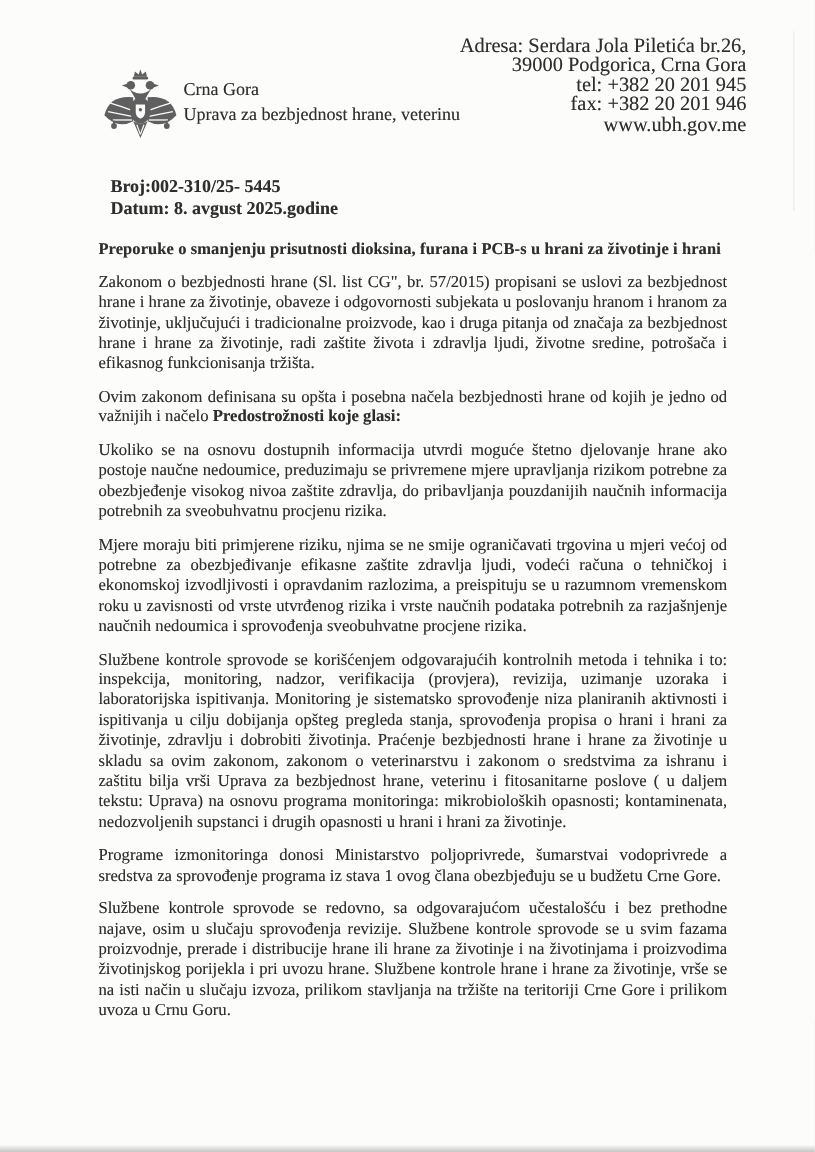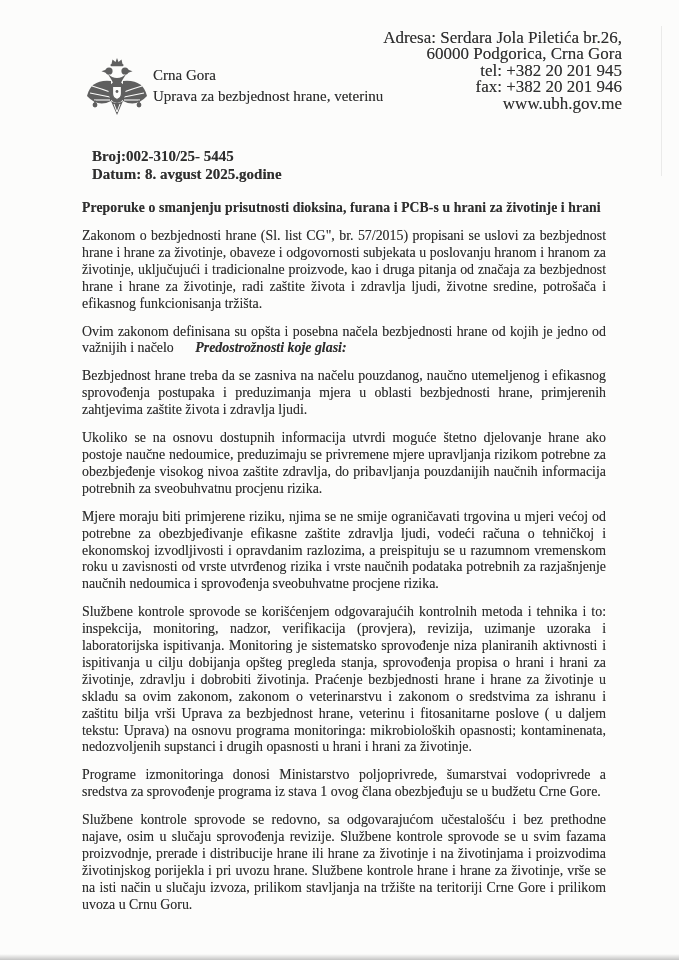--- a/index.html
+++ b/index.html
@@ -39,21 +39,21 @@
     position:absolute;left:82px;top:200px;width:524px;
     font-weight:bold;font-size:13.7px;text-align:left;white-space:nowrap;
     letter-spacing:0.1px;
   }
   
   .body-text{
     position:absolute;left:82px;top:228px;width:524px;
     font-size:13.9px;line-height:16.9px;text-align:justify;
   }
   .body-text p{margin:0 0 11px 0;}
-  .emph{font-weight:bold;font-style:italic;margin-left:18px;}
+  .emph{font-weight:bold;}
 </style>
 </head>
 <body>
 
 <div class="page">
 
   <div class="coat">
     <svg viewBox="0 0 66 64" xmlns="http://www.w3.org/2000/svg">
       <g fill="#4a4a4a" stroke="none">
 
@@ -98,37 +98,36 @@
     </svg>
   </div>
 
   <div class="org">
     <div class="country">Crna Gora</div>
     <div>Uprava za bezbjednost hrane, veterinu</div>
   </div>
 
   <div class="contact">
     <div>Adresa: Serdara Jola Piletića br.26,</div>
-    <div>60000 Podgorica, Crna Gora</div>
+    <div>39000 Podgorica, Crna Gora</div>
     <div>tel: +382 20 201 945</div>
     <div>fax: +382 20 201 946</div>
     <div>www.ubh.gov.me</div>
   </div>
 
   <div class="reference">
     <div>Broj:002-310/25- 5445</div>
     <div>Datum: 8. avgust 2025.godine</div>
   </div>
 
   <div class="doc-title">Preporuke o smanjenju prisutnosti dioksina, furana i PCB-s u hrani za životinje i hrani</div>
 
   <div class="body-text">
     <p>Zakonom o bezbjednosti hrane (Sl. list CG", br. 57/2015) propisani se uslovi za bezbjednost hrane i hrane za životinje, obaveze i odgovornosti subjekata u poslovanju hranom i hranom za životinje, uključujući i tradicionalne proizvode, kao i druga pitanja od značaja za bezbjednost hrane i hrane za životinje, radi zaštite života i zdravlja ljudi, životne sredine, potrošača i efikasnog funkcionisanja tržišta.</p>
     <p><span>Ovim zakonom definisana su opšta i posebna načela bezbjednosti hrane od kojih je jedno od važnijih  i načelo </span><span class="emph">Predostrožnosti koje glasi:</span></p>
-    <p>Bezbjednost hrane treba da se zasniva na načelu pouzdanog, naučno utemeljenog i efikasnog sprovođenja postupaka i preduzimanja mjera u oblasti bezbjednosti hrane, primjerenih zahtjevima zaštite života i zdravlja ljudi.</p>
     <p>Ukoliko se na osnovu dostupnih informacija utvrdi moguće štetno djelovanje hrane ako postoje naučne nedoumice, preduzimaju se privremene mjere upravljanja rizikom potrebne za obezbjeđenje visokog nivoa zaštite zdravlja, do pribavljanja pouzdanijih naučnih informacija potrebnih za sveobuhvatnu procjenu rizika.</p>
     <p>Mjere moraju biti primjerene riziku, njima se ne smije ograničavati trgovina u mjeri većoj od potrebne za obezbjeđivanje efikasne zaštite zdravlja ljudi, vodeći računa o tehničkoj i ekonomskoj izvodljivosti i opravdanim razlozima, a preispituju se u razumnom vremenskom roku u zavisnosti od vrste utvrđenog rizika i vrste naučnih podataka potrebnih za razjašnjenje naučnih nedoumica i sprovođenja sveobuhvatne procjene rizika.</p>
     <p>Službene kontrole sprovode se korišćenjem odgovarajućih kontrolnih metoda i tehnika i to: inspekcija, monitoring, nadzor, verifikacija (provjera), revizija, uzimanje uzoraka i laboratorijska ispitivanja. Monitoring je sistematsko sprovođenje niza planiranih aktivnosti i ispitivanja u cilju dobijanja opšteg pregleda stanja, sprovođenja propisa o hrani i hrani za životinje, zdravlju i dobrobiti životinja. Praćenje bezbjednosti hrane i hrane za životinje u skladu sa ovim zakonom, zakonom o veterinarstvu i zakonom o sredstvima za ishranu i zaštitu bilja vrši Uprava za bezbjednost hrane, veterinu i fitosanitarne poslove ( u daljem tekstu: Uprava)   na osnovu programa monitoringa: mikrobioloških opasnosti; kontaminenata, nedozvoljenih supstanci i drugih opasnosti u hrani i hrani za životinje.</p>
     <p>Programe izmonitoringa donosi Ministarstvo poljoprivrede, šumarstvai vodoprivrede a sredstva za sprovođenje programa iz stava 1 ovog člana obezbjeđuju se u budžetu Crne Gore.</p>
     <p>Službene kontrole sprovode se redovno, sa odgovarajućom učestalošću i bez prethodne najave, osim u slučaju sprovođenja revizije. Službene kontrole sprovode se u svim fazama proizvodnje, prerade i distribucije hrane ili hrane za životinje i na životinjama i proizvodima životinjskog porijekla i  pri uvozu hrane.  Službene kontrole hrane i hrane za životinje, vrše se na isti način u slučaju izvoza, prilikom stavljanja na tržište na teritoriji Crne Gore i prilikom uvoza u Crnu Goru.</p>
   </div>
 
   <div class="scan-edge-right"></div>
   <div class="scan-edge"></div>
 </div>

